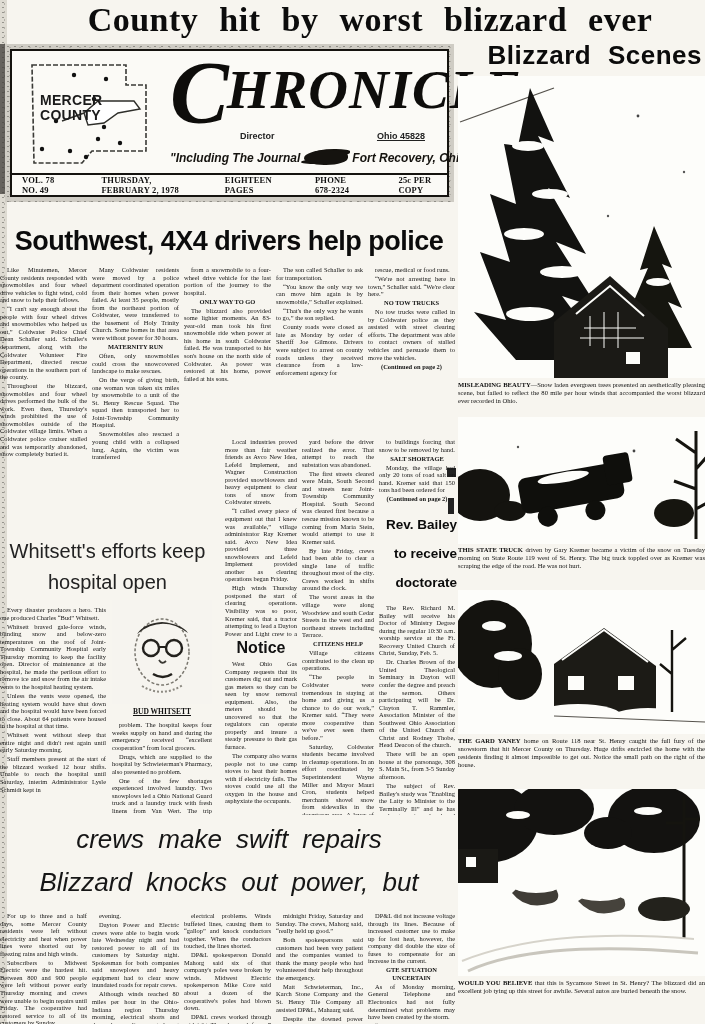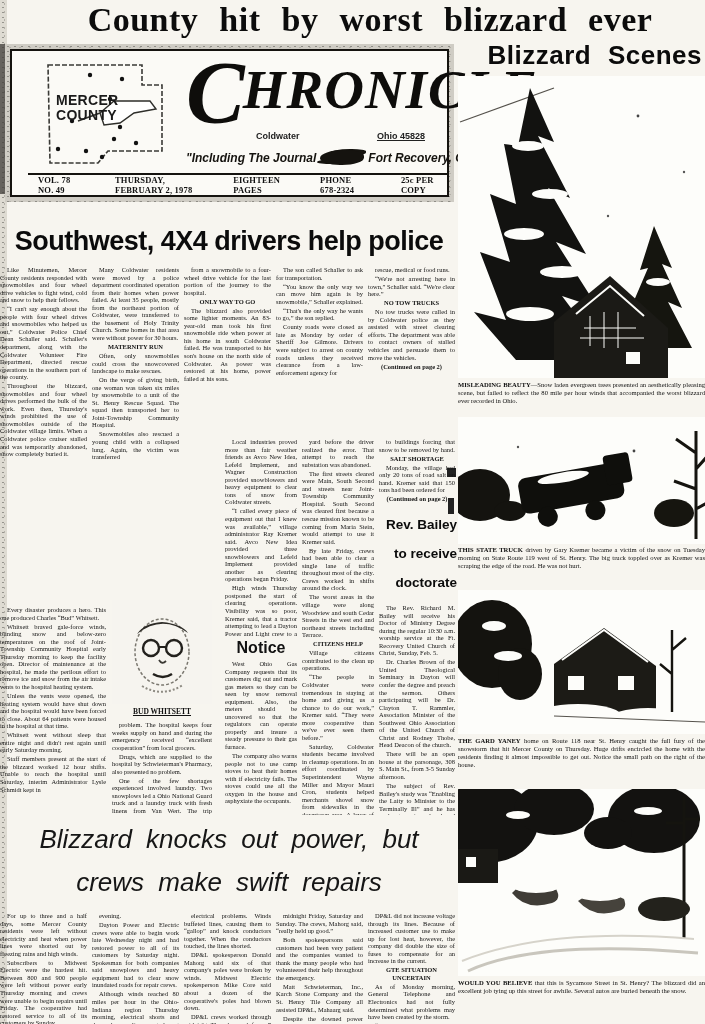--- a/index.html
+++ b/index.html
@@ -28,21 +28,21 @@
   .h-power{position:absolute;left:0;top:818px;width:458px;height:92px;
         font:italic 26px/43px "Liberation Sans",sans-serif;text-align:center;word-spacing:7px;color:#161616;}
   .h-scenes{position:absolute;left:462px;top:40px;width:240px;height:32px;
         font:bold 26px/30px "Liberation Sans",sans-serif;text-align:right;word-spacing:9px;letter-spacing:.5px;color:#0b0b0b;}
 
   
   .masthead{position:absolute;left:5px;top:44px;width:449px;height:158px;
         background:#cfccc4;
         background-image:radial-gradient(#8f8d86 1px,transparent 1px),radial-gradient(#b3b0a8 1px,transparent 1px);
         background-size:7px 5px,10px 7px;padding:5px;box-sizing:border-box;}
-  .masthead-box{border:2.5px solid #15130f;background:#fbfaf6;height:100%;display:flex;flex-direction:column;box-sizing:border-box;padding-left:16px;}
+  .masthead-box{border:2.5px solid #15130f;background:#fbfaf6;height:100%;display:flex;flex-direction:column;box-sizing:border-box;}
   .logo-zone{flex:1;position:relative;border-bottom:2px solid #15130f;}
   .map{position:absolute;left:10px;top:8px;width:148px;height:116px;}
   .map svg{position:absolute;left:0;top:0;}
   .map-label{position:absolute;left:18px;top:34px;width:70px;
         font:bold 14px/15px "Liberation Sans",sans-serif;letter-spacing:.3px;color:#1a1a1a;}
   .logo-area{position:absolute;left:158px;right:4px;top:2px;bottom:2px;text-align:center;}
   .logo{font-family:"Liberation Serif",serif;font-style:italic;font-weight:bold;color:#0e0d0b;white-space:nowrap;}
   .logo-c{font-size:88px;line-height:80px;vertical-align:-14px;letter-spacing:-2px;}
   .logo-rest{font-size:55px;line-height:60px;letter-spacing:1px;}
   .logo-city{position:absolute;left:70px;bottom:30px;font:bold 9px "Liberation Sans",sans-serif;color:#222;}
@@ -89,21 +89,21 @@
               <circle cx="20" cy="90" r="2.2" fill="#111"></circle>
             <circle cx="48" cy="92" r="2.2" fill="#111"></circle>
               <circle cx="64" cy="98" r="2.2" fill="#111"></circle>
             <path d="M62 54 l14 -12 h36 l6 8 l-22 4 l-14 10 l-16 2 z" fill="#fff" stroke="#2e2e2a" stroke-width="1.4"></path>
             <line x1="62" y1="54" x2="40" y2="62" stroke="#2e2e2a" stroke-width="1.4"></line>
           </svg>
           <div class="map-label">MERCER COUNTY</div>
         </div>
         <div class="logo-area">
           <span class="logo"><span class="logo-c">C</span><span class="logo-rest">HRONICLE</span></span>
-          <span class="logo-city">Coldwater</span>
+          <span class="logo-city">Director</span>
           <span class="logo-zip">Ohio 45828</span>
           <div class="tagline">
             <span>"Including The Journal</span><span class="ink-blot"></span><span>Fort Recovery, Ohio"</span>
           </div>
         </div>
       </div>
       <div class="info-row">
         <span>VOL. 78 NO. 49</span>
         <span>THURSDAY, FEBRUARY 2, 1978</span>
         <span>EIGHTEEN PAGES</span>
@@ -176,20 +176,21 @@
   <div class="h-revbailey">Rev. Bailey
 to receive
 doctorate</div>
   <div class="col" style="left:379px;top:604px;width:76px;height:211px;">
       <p class="col-p">The Rev. Richard M. Bailey will receive his Doctor of Ministry Degree during the regular 10:30 a.m. worship service at the Ft. Recovery United Church of Christ, Sunday, Feb. 5.</p>
       <p class="col-p">Dr. Charles Brown of the United Theological Seminary in Dayton will confer the degree and preach the sermon. Others participating will be Dr. Clayton T. Rammler, Association Minister of the Southwest Ohio Association of the United Church of Christ and Rodney Thobe, Head Deacon of the church.</p>
       <p class="col-p">There will be an open house at the parsonage, 308 S. Main St., from 3-5 Sunday afternoon.</p>
       <p class="col-p">The subject of Rev. Bailey's study was “Enabling the Laity to Minister to the Terminally Ill” and he has spoken to various church and professional groups on this subject.</p>
     </div>
 
+  <div class="h-whitsett">Whitsett's efforts keep hospital open</div>
   <div class="col" style="left:0;top:606px;width:106px;height:209px;">
       <p class="col-p">Every disaster produces a hero. This one produced Charles “Bud” Whitsett.</p>
       <p class="col-p">Whitsett braved gale-force winds, blinding snow and below-zero temperatures on the roof of Joint-Township Community Hospital early Thursday morning to keep the facility open. Director of maintenance at the hospital, he made the perilous effort to remove ice and snow from the air intake vents to the hospital heating system.</p>
       <p class="col-p">Unless the vents were opened, the heating system would have shut down and the hospital would have been forced to close. About 64 patients were housed in the hospital at that time.</p>
       <p class="col-p">Whitsett went without sleep that entire night and didn't rest again until early Saturday morning.</p>
       <p class="col-p">Staff members present at the start of the blizzard worked 12 hour shifts. Unable to reach the hospital until Saturday, interim Administrator Lysle Schmidt kept in</p>
     </div>
   <div class="photo" style="left:112px;top:600px;width:100px;height:104px;">
     <svg width="100" height="104" viewBox="0 0 100 104">
       <rect width="100" height="104" fill="#f6f4ef"></rect>
@@ -204,22 +205,22 @@
     </svg>
   </div>
   <div class="pcaption" style="left:112px;top:707px;width:100px;height:12px;text-decoration:underline;">BUD WHITSETT</div>
   <div class="col" style="left:112px;top:721px;width:100px;height:94px;">
       <p class="col-p">problem. The hospital keeps four weeks supply on hand and during the emergency received “excellent cooperation” from local grocers.</p>
       <p class="col-p">Drugs, which are supplied to the hospital by Schwieterman's Pharmacy, also presented no problem.</p>
       <p class="col-p">One of the few shortages experienced involved laundry. Two snowplows led a Ohio National Guard truck and a laundry truck with fresh linens from Van Wert. The trip required three hours</p>
     </div>
 
   <div class="h-power">
+    <div>crews make swift repairs</div>
     <div>Blizzard knocks out power, but</div>
-    <div>crews make swift repairs</div>
   </div>
   <div class="col" style="left:0;top:912px;width:87px;height:112px;">
       <p class="col-p">For up to three and a half days, some Mercer County residents were left without electricity and heat when power lines were shorted out by freezing rains and high winds.</p>
       <p class="col-p">Subscribers to Midwest Electric were the hardest hit. Between 800 and 900 people were left without power early Thursday morning and crews were unable to begin repairs until Friday. The cooperative had restored service to all of its customers by Sunday</p>
     </div>
   <div class="col" style="left:92px;top:912px;width:87px;height:112px;">
       <p class="col-p">evening.</p>
       <p class="col-p">Dayton Power and Electric crews were able to begin work late Wednesday night and had restored power to all of its customers by Saturday night. Spokesman for both companies said snowplows and heavy equipment had to clear snow inundated roads for repair crews.</p>
       <p class="col-p">Although winds reached 80 miles per hour in the Ohio-Indiana region Thursday morning, electrical shorts and downed power lines created most of the</p>
     </div>

